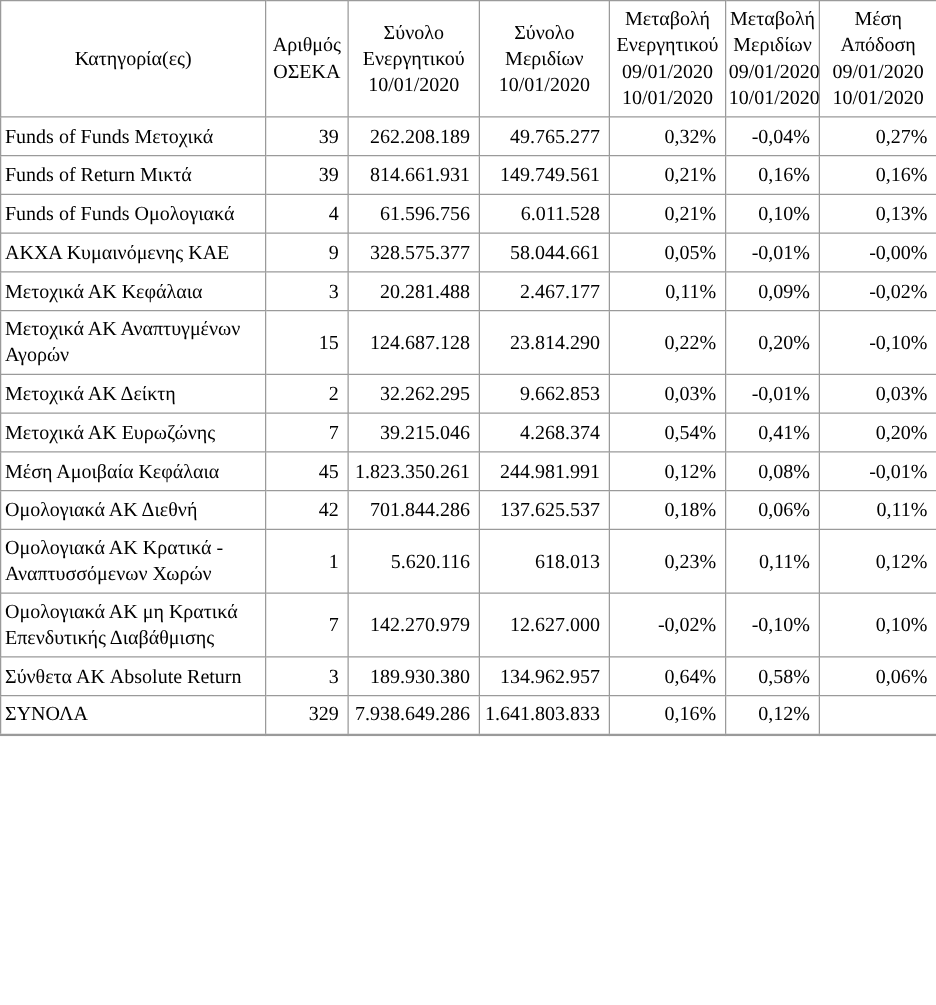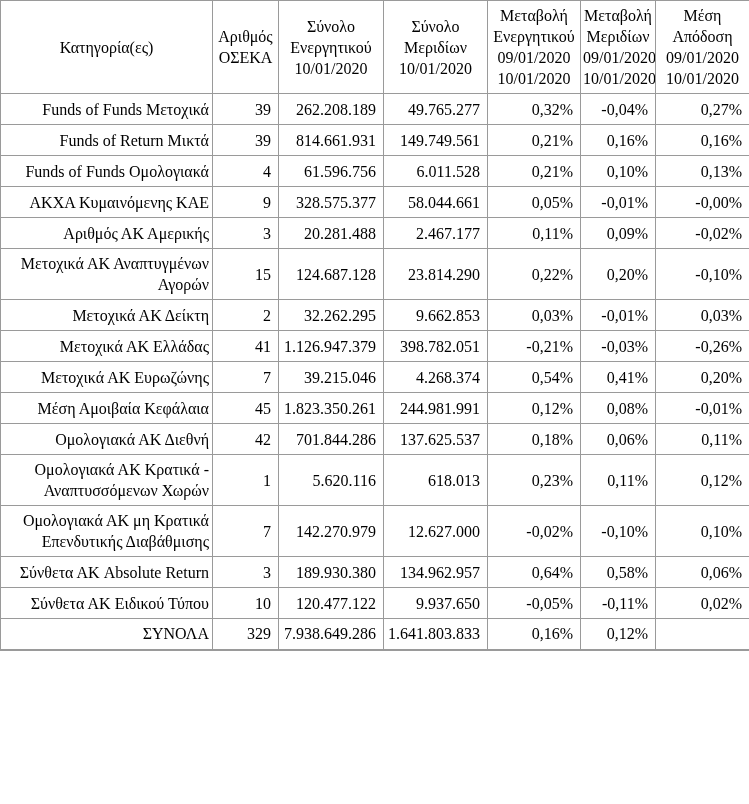--- a/index.html
+++ b/index.html
@@ -35,21 +35,21 @@
   }
   table.funds th {
     font-weight: normal;
     text-align: center;
     white-space: pre-line;
     padding: 4px 2px;
   }
   thead tr { height: 93px; }
   tbody tr { height: 31px; }
   td.cat {
-    text-align: right;
+    text-align: left;
     padding: 4px 3px;
   }
   td.num {
     text-align: right;
     padding: 4px 7px 4px 2px;
   }
 </style>
 </head>
 <body>
 
@@ -120,21 +120,21 @@
         <tr>
     <td class="cat">ΑΚΧΑ Κυμαινόμενης ΚΑΕ</td>
     <td class="num">9</td>
     <td class="num">328.575.377</td>
     <td class="num">58.044.661</td>
     <td class="num">0,05%</td>
     <td class="num">-0,01%</td>
     <td class="num">-0,00%</td>
   </tr>
         <tr>
-    <td class="cat">Αριθμός ΑΚ Αμερικής</td>
+    <td class="cat">Μετοχικά ΑΚ Κεφάλαια</td>
     <td class="num">3</td>
     <td class="num">20.281.488</td>
     <td class="num">2.467.177</td>
     <td class="num">0,11%</td>
     <td class="num">0,09%</td>
     <td class="num">-0,02%</td>
   </tr>
         <tr>
     <td class="cat">Μετοχικά ΑΚ Αναπτυγμένων Αγορών</td>
     <td class="num">15</td>
@@ -147,29 +147,20 @@
         <tr>
     <td class="cat">Μετοχικά ΑΚ Δείκτη</td>
     <td class="num">2</td>
     <td class="num">32.262.295</td>
     <td class="num">9.662.853</td>
     <td class="num">0,03%</td>
     <td class="num">-0,01%</td>
     <td class="num">0,03%</td>
   </tr>
         <tr>
-    <td class="cat">Μετοχικά ΑΚ Ελλάδας</td>
-    <td class="num">41</td>
-    <td class="num">1.126.947.379</td>
-    <td class="num">398.782.051</td>
-    <td class="num">-0,21%</td>
-    <td class="num">-0,03%</td>
-    <td class="num">-0,26%</td>
-  </tr>
-        <tr>
     <td class="cat">Μετοχικά ΑΚ Ευρωζώνης</td>
     <td class="num">7</td>
     <td class="num">39.215.046</td>
     <td class="num">4.268.374</td>
     <td class="num">0,54%</td>
     <td class="num">0,41%</td>
     <td class="num">0,20%</td>
   </tr>
         <tr>
     <td class="cat">Μέση Αμοιβαία Κεφάλαια</td>
@@ -208,29 +199,20 @@
     <td class="num">0,10%</td>
   </tr>
         <tr>
     <td class="cat">Σύνθετα ΑΚ Absolute Return</td>
     <td class="num">3</td>
     <td class="num">189.930.380</td>
     <td class="num">134.962.957</td>
     <td class="num">0,64%</td>
     <td class="num">0,58%</td>
     <td class="num">0,06%</td>
-  </tr>
-        <tr>
-    <td class="cat">Σύνθετα ΑΚ Ειδικού Τύπου</td>
-    <td class="num">10</td>
-    <td class="num">120.477.122</td>
-    <td class="num">9.937.650</td>
-    <td class="num">-0,05%</td>
-    <td class="num">-0,11%</td>
-    <td class="num">0,02%</td>
   </tr>
       </tbody>
     <tbody>
       <tr>
         <td class="cat">ΣΥΝΟΛΑ</td>
         <td class="num">329</td>
         <td class="num">7.938.649.286</td>
         <td class="num">1.641.803.833</td>
         <td class="num">0,16%</td>
         <td class="num">0,12%</td>

